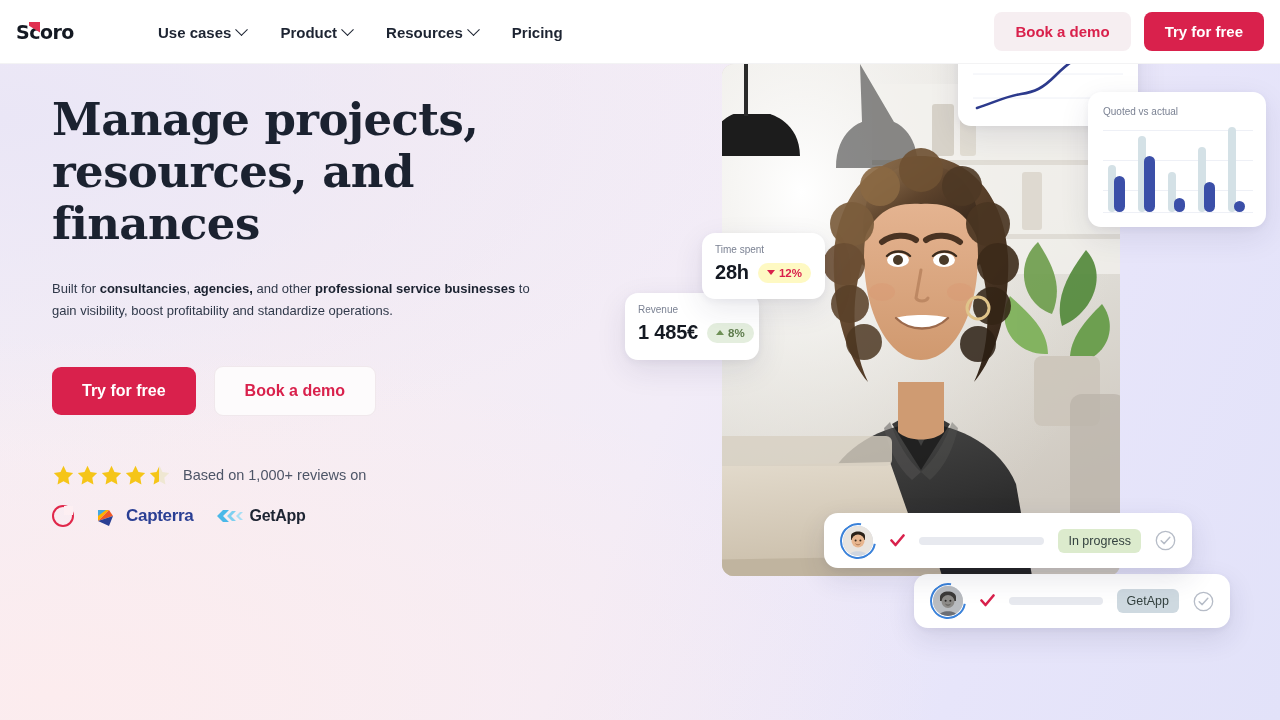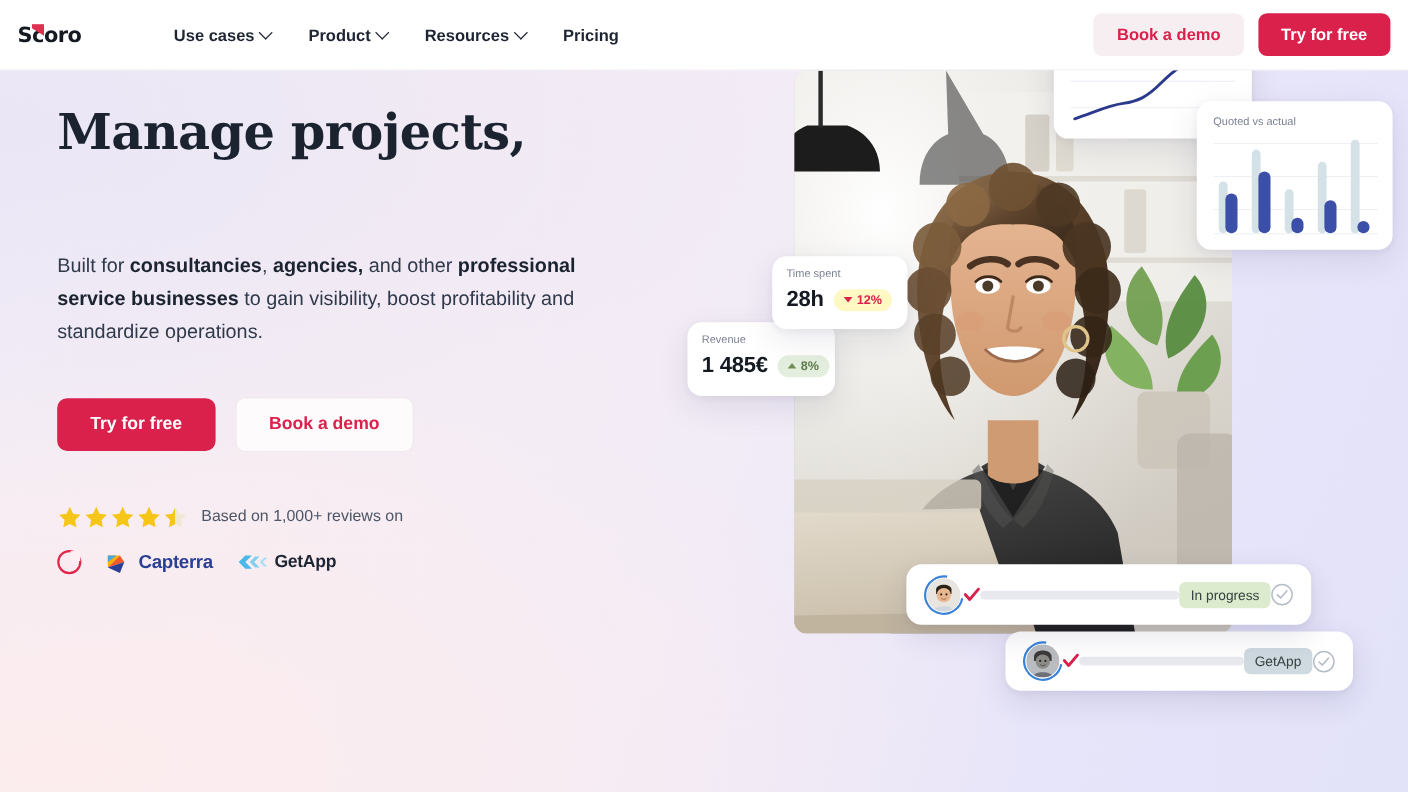--- a/index.html
+++ b/index.html
@@ -158,21 +158,21 @@
     font-family: "DejaVu Serif", "Liberation Serif", serif;
     font-size: 45px;
     font-weight: 700;
     line-height: 1.155;
     letter-spacing: -0.6px;
     color: #1b2230;
     margin: 0;
   }
   .subhead {
     margin-top: 28px;
-    font-size: 18px;
+    font-size: 13px;
     line-height: 1.68;
     color: #30394a;
     max-width: 490px;
   }
   .subhead b { font-weight: 700; color: #1b2230; }
 
   .cta-row {
     margin-top: 44px;
     display: flex;
     align-items: center;
@@ -376,20 +376,21 @@
 
   
   .task-row {
     position: absolute;
     background: #ffffff;
     border-radius: 14px;
     box-shadow: 0 10px 28px rgba(40,40,80,0.12), 0 2px 6px rgba(40,40,80,0.05);
     display: flex;
     align-items: center;
     padding: 0 16px;
+    gap: 14px;
   }
   .task-row-1 { left: 224px; top: 513px; width: 368px; height: 55px; z-index: 35; }
   .task-row-2 { left: 314px; top: 574px; width: 316px; height: 54px; z-index: 34; }
 
   .avatar {
     position: relative;
     width: 36px; height: 36px;
     flex: 0 0 36px;
   }
   .avatar-ring {
@@ -466,21 +467,21 @@
     </div>
   </header>
 
   <section class="hero">
     <div class="hero-noise"></div>
   </section>
 
   <div class="left-col">
     <h1 class="headline">
       <span>Manage projects,</span><br>
-      <br>
+      <span>resources, and finances</span><br>
     </h1>
 
     <p class="subhead"><span>Built for </span><b>consultancies</b><span>, </span><b>agencies,</b><span> and other </span><b>professional service businesses</b><span> to gain visibility, boost profitability and standardize operations.</span></p>
 
     <div class="cta-row">
       <button class="btn btn-try-hero">Try for free</button>
       <button class="btn btn-demo-hero">Book a demo</button>
     </div>
 
     <div class="reviews">

